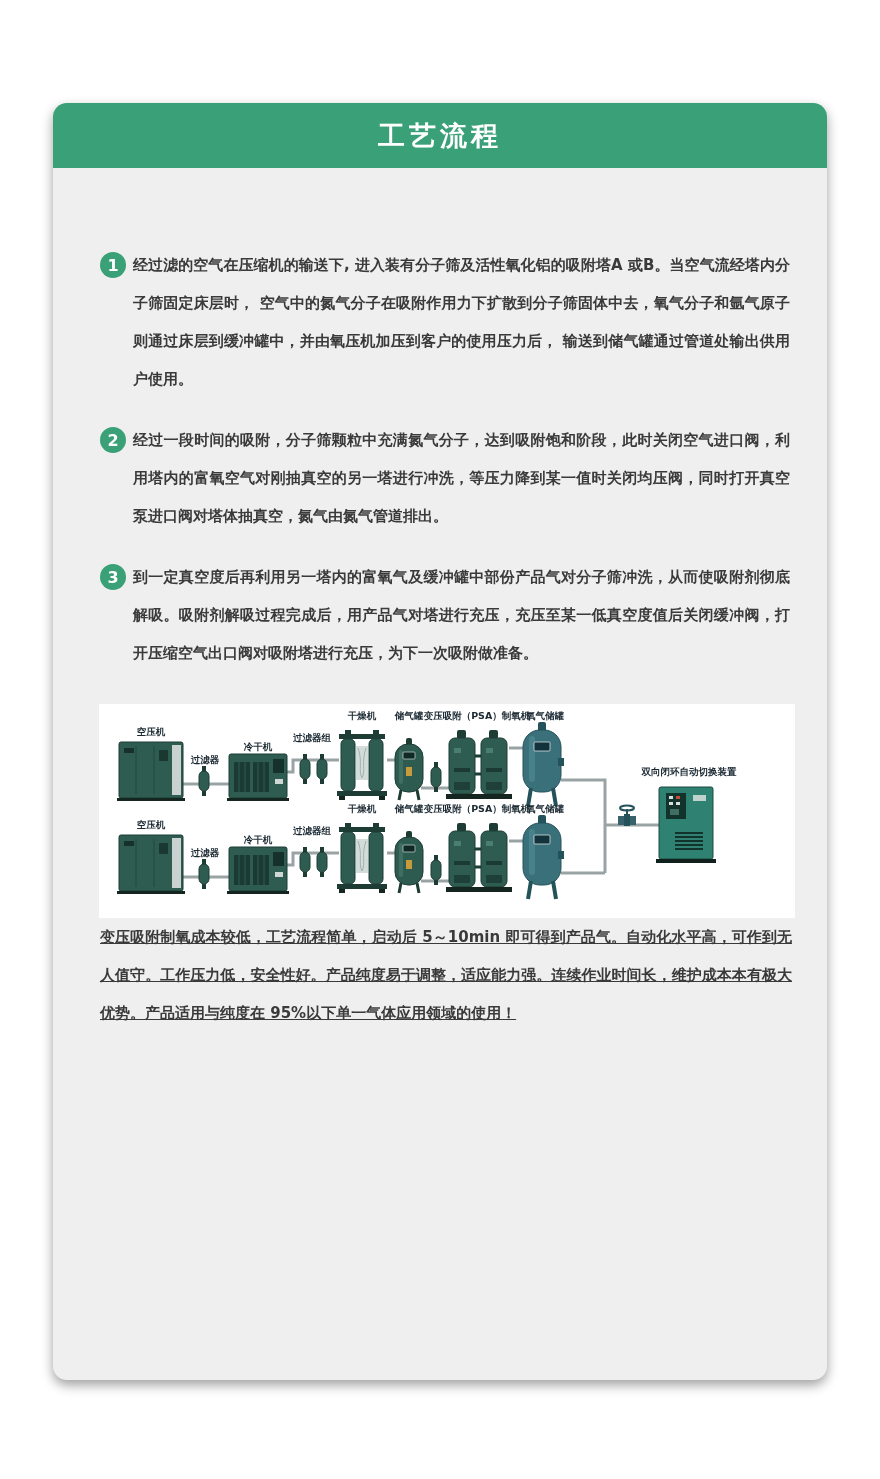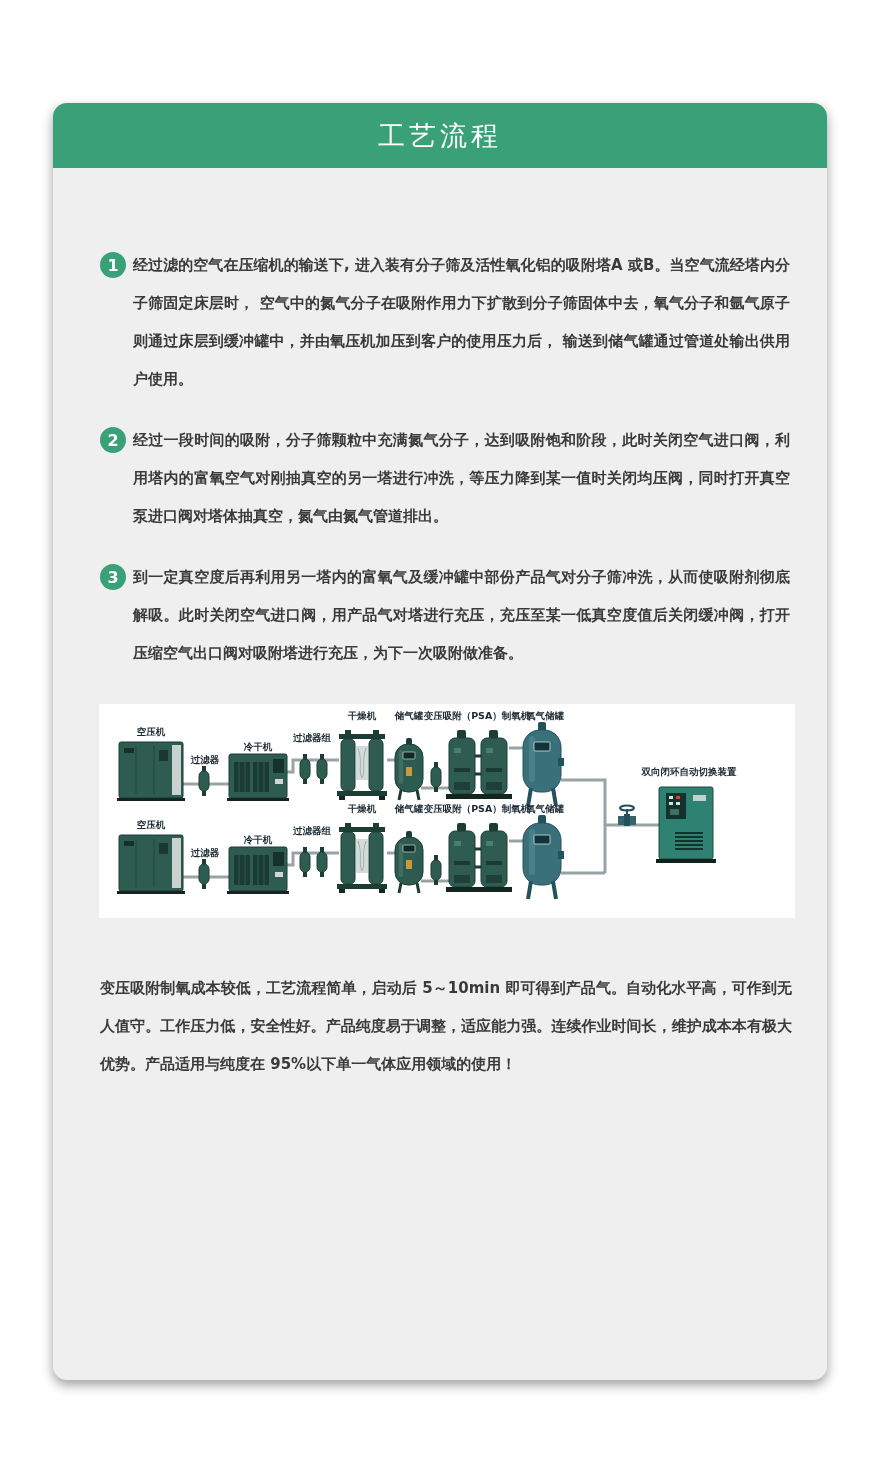--- a/index.html
+++ b/index.html
@@ -6,38 +6,38 @@
   body{width:880px;height:1479px;font-family:"DejaVu Sans","Liberation Sans",sans-serif;position:relative;}
   .card{
     position:absolute;left:53px;top:103px;width:774px;height:1277px;
     border-radius:14px;overflow:hidden;background:#efefef;
     box-shadow:0 5px 12px rgba(0,0,0,0.38);
   }
   .card-header{
     height:65px;background:#3aa077;display:flex;align-items:center;justify-content:center;
   }
   .card-header .title{
-    color:#ffffff;font-size:27px;font-weight:normal;letter-spacing:4px;
+    color:#ffffff;font-size:27px;font-weight:bold;letter-spacing:4px;
   }
   .card-body{padding:78px 37px 0 47px;}
   .step{display:flex;margin-bottom:23px;}
   .step-badge{
     flex:0 0 26px;width:26px;height:26px;border-radius:50%;
     background:#3aa077;color:#ffffff;font-size:16px;font-weight:bold;
     display:flex;align-items:center;justify-content:center;
     margin-top:6px;margin-right:7px;
   }
   .step-text,.summary{
     font-size:15px;line-height:38px;color:#3a3a3a;font-weight:600;
     text-align:justify;
   }
   .diagram-box{
     margin:32px 0 0 -1px;width:696px;height:214px;background:#ffffff;
   }
-  .summary{margin-top:51px;width:692px;}
+  .summary{width:692px;text-decoration:underline;}
   svg text{font-family:"DejaVu Sans","Liberation Sans",sans-serif;}
   .eq-label{font-size:9.5px;font-weight:bold;fill:#1c2a33;}
 </style>
 </head>
 <body>
 
 <div class="card">
   <div class="card-header">
     <div class="title">工艺流程</div>
   </div>
@@ -48,21 +48,21 @@
       <div class="step-text">经过滤的空气在压缩机的输送下, 进入装有分子筛及活性氧化铝的吸附塔A 或B。当空气流经塔内分子筛固定床层时， 空气中的氮气分子在吸附作用力下扩散到分子筛固体中去，氧气分子和氩气原子则通过床层到缓冲罐中，并由氧压机加压到客户的使用压力后， 输送到储气罐通过管道处输出供用户使用。</div>
     </div>
 
     <div class="step">
       <div class="step-badge">2</div>
       <div class="step-text">经过一段时间的吸附，分子筛颗粒中充满氮气分子，达到吸附饱和阶段，此时关闭空气进口阀，利用塔内的富氧空气对刚抽真空的另一塔进行冲洗，等压力降到某一值时关闭均压阀，同时打开真空泵进口阀对塔体抽真空，氮气由氮气管道排出。</div>
     </div>
 
     <div class="step">
       <div class="step-badge">3</div>
-      <div class="step-text">到一定真空度后再利用另一塔内的富氧气及缓冲罐中部份产品气对分子筛冲洗，从而使吸附剂彻底解吸。此时关闭空气进口阀，用产品气对塔进行充压，充压至某一低真空度值后关闭缓冲阀，打开压缩空气出口阀对吸附塔进行充压，为下一次吸附做准备。</div>
+      <div class="step-text">到一定真空度后再利用另一塔内的富氧气及缓冲罐中部份产品气对分子筛冲洗，从而使吸附剂彻底解吸。吸附剂解吸过程完成后，用产品气对塔进行充压，充压至某一低真空度值后关闭缓冲阀，打开压缩空气出口阀对吸附塔进行充压，为下一次吸附做准备。</div>
     </div>
 
     <div class="diagram-box">
       <svg viewBox="0 0 696 214" width="696" height="214">
         <defs>
           <g id="cabinet">
             <rect x="0" y="0" width="64" height="56" rx="2" fill="#2e5c50" stroke="#1d3c34"></rect>
             <rect x="53" y="3" width="9" height="50" fill="#c9d2cf"></rect>
             <line x1="17" y1="4" x2="17" y2="52" stroke="#1d3c34" opacity="0.6"></line>
             <line x1="35" y1="4" x2="35" y2="52" stroke="#1d3c34" opacity="0.6"></line>

